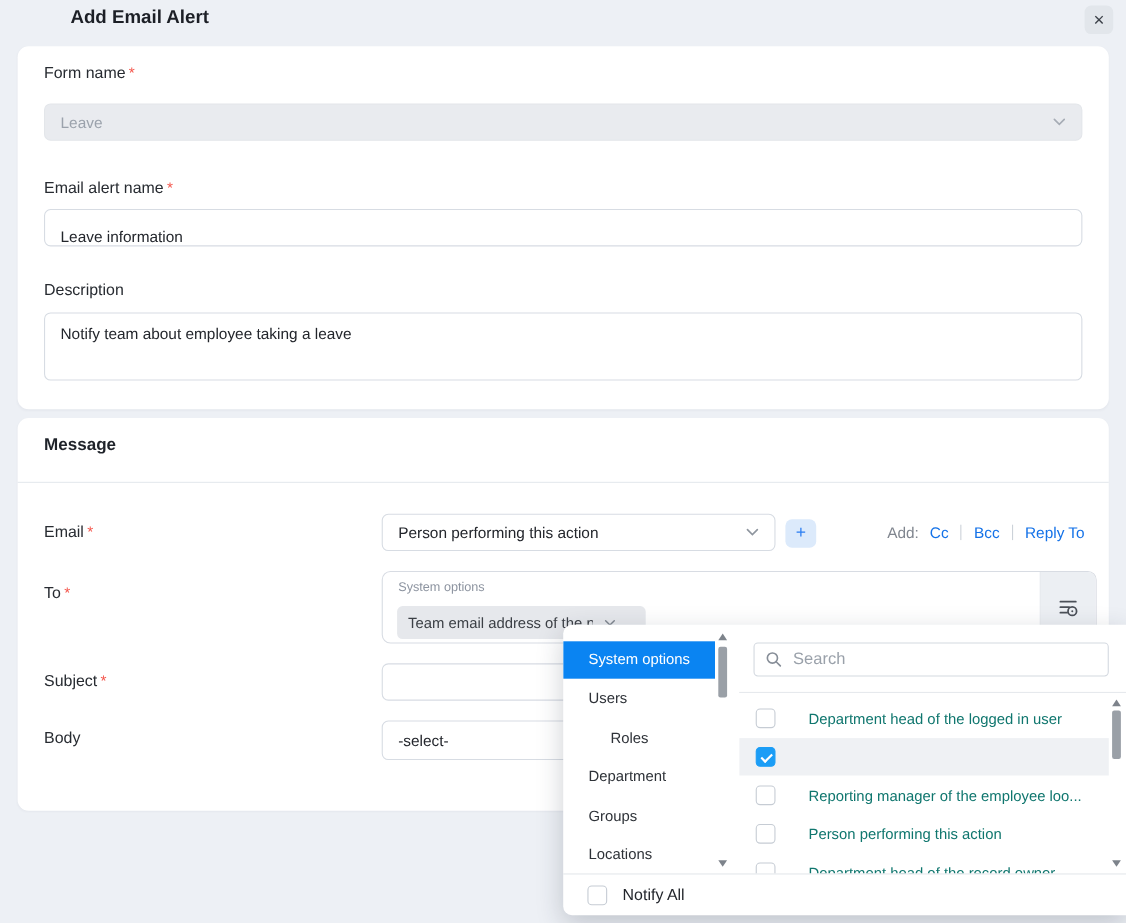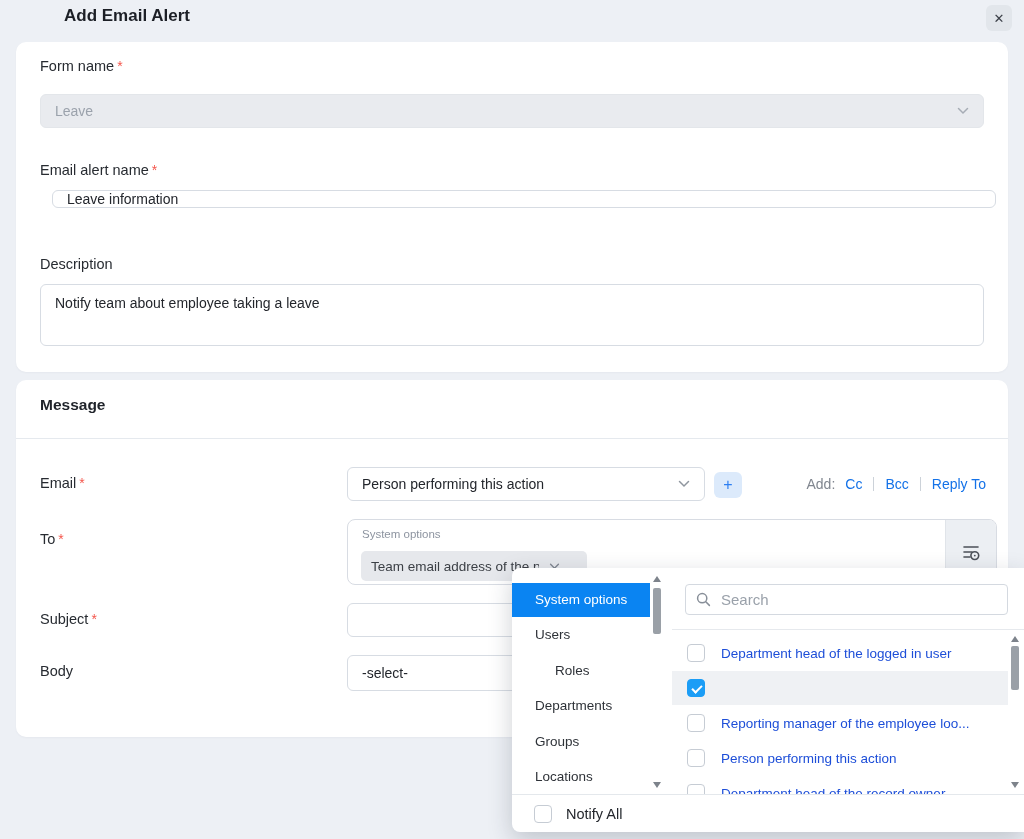--- a/index.html
+++ b/index.html
@@ -74,21 +74,21 @@
   .right-panel-divider{position:absolute;left:160px;top:61px;right:0;height:1px;background:#e6e9ed;}
   .search-box{position:absolute;left:173px;top:16px;width:323px;height:31px;border:1px solid #d4d9e0;
               border-radius:4px;box-sizing:border-box;display:flex;align-items:center;padding:0 10px;}
   .search-box input{border:none;outline:none;font-size:15px;color:#3a3f46;width:100%;background:transparent;}
   .search-box input::placeholder{color:#9aa1aa;}
 
   .opt-list{position:absolute;left:160px;top:62px;right:16px;height:164px;overflow:hidden;}
   .opt-row{position:absolute;left:0;width:337px;height:34px;display:flex;align-items:center;
            padding-left:15px;box-sizing:border-box;cursor:pointer;}
   .opt-row.checked{background:#eff1f4;}
-  .opt-label{margin-left:16px;font-size:13.5px;color:#1d4ed8;white-space:nowrap;text-align:right;}
+  .opt-label{margin-left:30px;font-size:13.5px;color:#0f766e;white-space:nowrap;text-align:right;}
 
   .cb{flex:0 0 auto;width:18px;height:18px;box-sizing:border-box;border:1.5px solid #c6ccd4;
       border-radius:4px;background:#fff;}
   .cb.checked{background:#1b9df6;border-color:#1b9df6;position:relative;}
   .cb.checked::after{content:"";position:absolute;left:4px;top:4.5px;width:8px;height:4px;
       border-left:2px solid #fff;border-bottom:2px solid #fff;transform:rotate(-45deg);}
 
   .notify-strip{position:absolute;left:0;right:0;bottom:0;height:38px;border-top:1px solid #e4e8ec;
                 display:flex;align-items:center;padding-left:22px;box-sizing:border-box;}
   .notify-label{margin-left:14px;font-size:14.5px;color:#23262c;}
@@ -114,21 +114,21 @@
       <span class="chev">
         <svg width="12" height="8" viewBox="0 0 12 8">
             <path d="M1.5 1.5l4.5 4.5 4.5-4.5" fill="none" stroke="#a6acb5" stroke-width="1.5" stroke-linecap="round"></path>
           </svg>
       </span>
     </div>
 
     <div class="label" style="left:24px;top:120px;">
       <span>Email alert name</span><span class="req">*</span>
     </div>
-    <div class="field" style="left:36px;top:148px;width:944px;height:18px;">
+    <div class="field" style="left:24px;top:148px;width:944px;height:34px;align-items:flex-end;">
       <input type="text" value="Leave information" style="">
     </div>
 
     <div class="label" style="left:24px;top:214px;">Description</div>
     <div class="field textarea" style="left:24px;top:242px;width:944px;height:62px;">
       <span>Notify team about employee taking a leave</span>
     </div>
   </div>
 
   <div class="card card2">
@@ -201,21 +201,21 @@
       </span>
     </div>
   </div>
 
   <div class="popup">
 
     <div class="menu">
       <div class="menu-item checked" style="top:15px;">System options</div>
       <div class="menu-item" style="top:50px;">Users</div>
       <div class="menu-item" style="top:86px;padding-left:43px;">Roles</div>
-      <div class="menu-item" style="top:121px;">Departments</div>
+      <div class="menu-item" style="top:121px;">Department</div>
       <div class="menu-item" style="top:157px;">Groups</div>
       <div class="menu-item" style="top:192px;">Locations</div>
     </div>
 
     <div class="sbar" style="left:140px;top:6px;height:216px;">
       <div class="arr up"></div>
       <div class="thumb" style="top:14px;height:46px;"></div>
       <div class="arr down"></div>
     </div>
 

